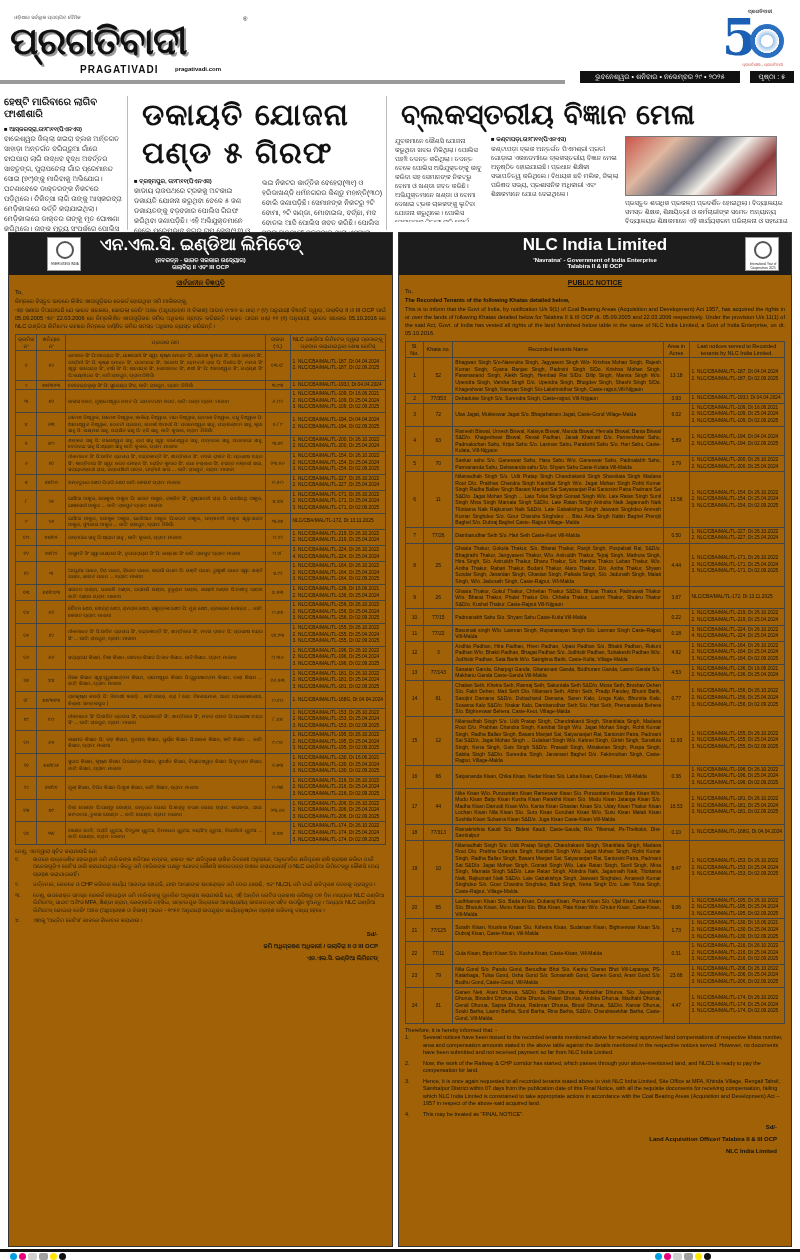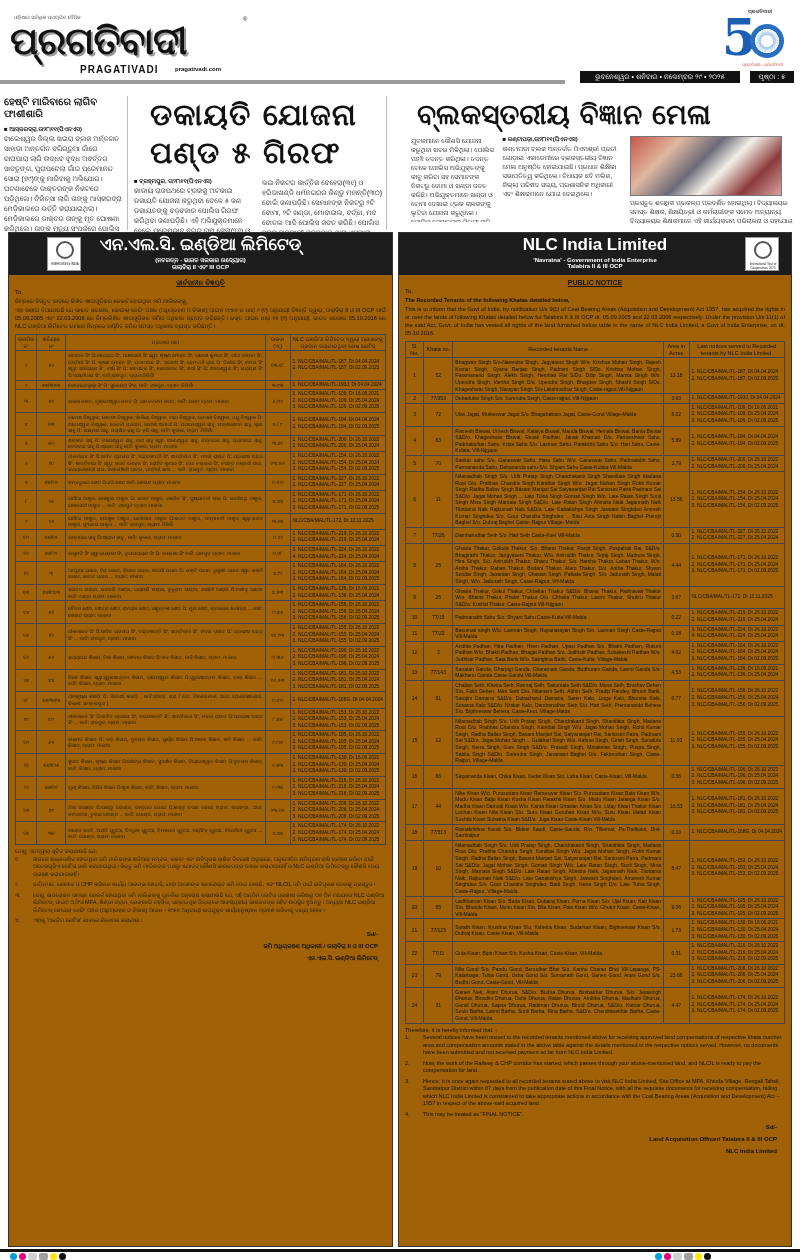--- a/index.html
+++ b/index.html
@@ -16,25 +16,25 @@
 .anniv .five{position:absolute;left:4px;top:0;font-size:50px;font-weight:bold;color:#1a5fb4;font-family:"DejaVu Serif",serif}
 .anniv .seal{position:absolute;left:32px;top:16px;width:34px;height:34px;border-radius:50%;border:3px solid #2a6fc0;background:radial-gradient(circle,#fff 30%,#9cc3ea 31%,#fff 60%,#2a6fc0 62%)}
 .anniv .txt{position:absolute;left:30px;top:0;font-size:5px;font-weight:bold;color:#333}
 .anniv .sub{position:absolute;left:24px;top:54px;font-size:4px;color:#c0392b}
 .dateline{position:absolute;left:580px;top:71px;width:160px;height:12px;background:#111;color:#fff;font-size:7px;text-align:center;line-height:12px}
 .pageno{position:absolute;left:750px;top:71px;width:44px;height:12px;background:#111;color:#fff;font-size:7px;text-align:center;line-height:12px}
 
 .news{position:absolute;top:96px;height:134px}
 .col-left{left:4px;width:124px;border-right:1px solid #bbb;padding-right:4px}
 .col-mid{left:134px;width:250px}
-.col-right{left:396px;width:400px;border-left:1px solid #bbb;padding-left:24px}
+.col-right{left:396px;width:400px;border-left:1px solid #bbb;padding-left:8px}
 .kicker{font-size:10px;font-weight:bold;margin-bottom:6px}
 .byline{font-size:6px;font-weight:bold;margin-bottom:1px}
 .para{font-size:7px;line-height:10px;color:#222}
-.headline-big{font-size:30px;font-weight:bold;font-family:"DejaVu Sans",sans-serif;letter-spacing:1px;margin-left:16px;line-height:38px}
+.headline-big{font-size:30px;font-weight:bold;font-family:"DejaVu Sans",sans-serif;letter-spacing:1px;margin-left:8px;line-height:38px}
 .mid-cols{display:flex;gap:6px;margin-top:6px}
 .mid-cols .c{flex:1}
 .headline-right{font-size:28px;font-weight:bold;font-family:"DejaVu Sans",sans-serif;line-height:38px;margin-left:6px}
 .right-body{display:flex;gap:6px;margin-top:2px}
 .right-text{width:128px}
 .photo{width:152px;height:60px;background:linear-gradient(135deg,#c9564a 0%,#e0b79f 25%,#6b6b78 45%,#f2efe8 60%,#8b3a3a 80%,#d9a0a0 100%);border:1px solid #777;position:relative}
 .photo-cap{font-size:7px;line-height:10px;margin-top:2px}
 
 .notice{position:absolute;top:232px;height:1015px;border:1.5px solid #333;background:#a16207}
 .n-left{left:8px;width:385px}

